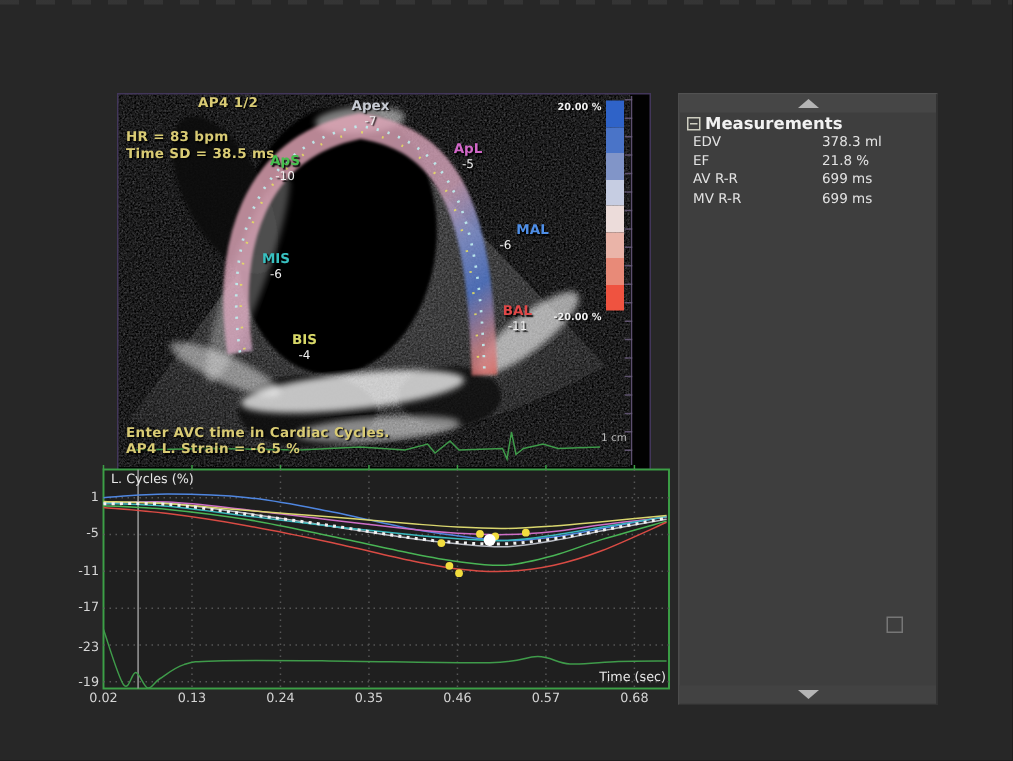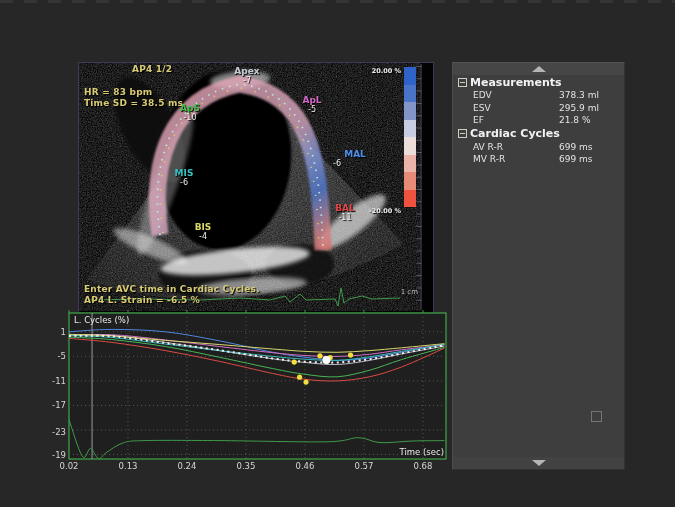--- a/index.html
+++ b/index.html
@@ -28,21 +28,21 @@
   .pstrip.bottom{bottom:0;background:#424242;}
   .tri-up{position:absolute;left:50%;top:3px;transform:translateX(-50%);width:0;height:0;
           border-left:7px solid transparent;border-right:7px solid transparent;border-bottom:6px solid #b5b5b5;}
   .tri-down{position:absolute;left:50%;top:3px;transform:translateX(-50%);width:0;height:0;
           border-left:7px solid transparent;border-right:7px solid transparent;border-top:6px solid #b5b5b5;}
   .prows{position:absolute;left:0;top:12px;width:100%;}
   .pgroup-header{height:14px;display:flex;align-items:center;color:#f2f2f2;font-size:11px;font-weight:bold;cursor:pointer;}
   .collapse-box{width:7px;height:7px;border:1px solid #cdcdc0;margin-left:5px;margin-right:3px;position:relative;background:#3e3e3e;}
   .collapse-box::after{content:"";position:absolute;left:1px;top:3px;width:5px;height:1px;background:#cdcdc0;}
   .prow{height:12.5px;display:flex;align-items:center;font-size:9px;color:#e3e3e3;}
-  .prow .lbl{margin-left:20px;width:84px;}
+  .prow .lbl{margin-left:9px;width:84px;}
   .prow .val{margin-left:2px;}
   .sq-btn{position:absolute;left:138px;top:348px;width:9px;height:9px;border:1px solid #767676;background:transparent;cursor:pointer;}
   .colorbar{position:absolute;left:404px;top:67px;width:12px;height:140px;}
   .colorbar div{width:12px;}
 </style>
 </head>
 <body>
 
 <div class="screen">
   <div class="top-dashes"></div>
@@ -233,30 +233,22 @@
     <div class="prows" id="panel-rows">
         <div class="pgroup-header">
           <span class="collapse-box"></span>
           <span>Measurements</span>
         </div>
         <div class="prow">
           <span class="lbl">EDV</span>
           <span class="val">378.3 ml</span>
         </div>
         <div class="prow">
-          <span class="lbl">ESV</span>
-          <span class="val">295.9 ml</span>
-        </div>
-        <div class="prow">
           <span class="lbl">EF</span>
           <span class="val">21.8 %</span>
-        </div>
-        <div class="pgroup-header">
-          <span class="collapse-box"></span>
-          <span>Cardiac Cycles</span>
         </div>
         <div class="prow">
           <span class="lbl">AV R-R</span>
           <span class="val">699 ms</span>
         </div>
         <div class="prow">
           <span class="lbl">MV R-R</span>
           <span class="val">699 ms</span>
         </div>
       </div>

